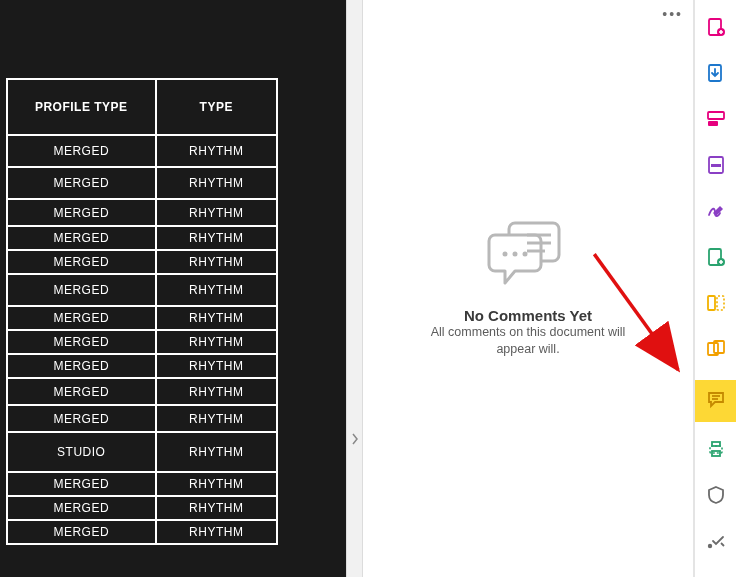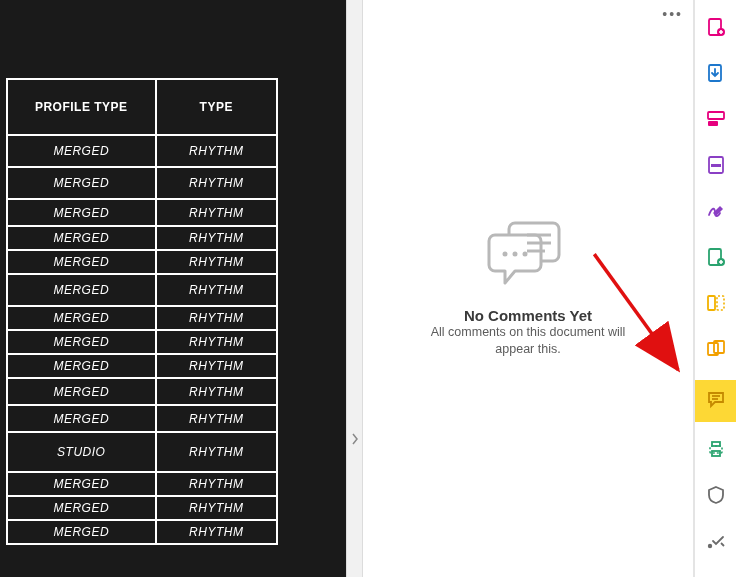--- a/index.html
+++ b/index.html
@@ -13,21 +13,21 @@
     background-image: radial-gradient(#2a2a2a 10%, transparent 10%);
     background-size: 6px 6px; opacity: 0.25;
   }
   .tbl { position: absolute; top: 78px; left: 6px; width: 272px; border-collapse: collapse; z-index: 2; }
   .tbl th, .tbl td {
     border: 2px solid #fff; color: #fff; text-align: center;
     font-family: Impact, "Arial Narrow Bold", sans-serif;
     letter-spacing: 0.5px; text-transform: uppercase;
   }
   .tbl th { font-size: 12px; padding: 20px 2px; }
-  .tbl td { font-size: 12px; font-style: italic; }
+  .tbl td { font-size: 12px; }
   .tbl .col1 { width: 55%; }
   .tbl .col2 { width: 45%; }
   .r-h32 td { height: 32px; }
   .r-h27 td { height: 27px; }
   .r-h24 td { height: 24px; }
   .r-h40 td { height: 40px; text-align: center; }
 
   
   .scroll-strip { width: 17px; height: 100%; background: #f1f1f1; border-left: 1px solid #dcdcdc; border-right: 1px solid #dcdcdc; position: relative; }
   .scroll-strip .expand { position: absolute; left: 3px; top: 430px; width: 10px; height: 18px; color: #797979; font-size: 10px; display: flex; align-items: center; justify-content: center; cursor: pointer; }
@@ -150,21 +150,21 @@
         </g>
         <g fill="#b8b8b8">
           <circle cx="20" cy="37" r="2.5"></circle>
             <circle cx="30" cy="37" r="2.5"></circle>
             <circle cx="40" cy="37" r="2.5"></circle>
         </g>
       </svg>
       <div class="empty-title">No Comments Yet</div>
       <div class="empty-sub">
         <span>All comments on this document will</span><br>
-        <span>appear this.</span>
+        <span>appear will.</span>
       </div>
     </div>
 
     <svg class="arrow-svg" viewBox="0 0 331 577">
       <defs>
         <marker id="ah" markerWidth="14" markerHeight="12" refX="13" refY="6" orient="auto">
           <polygon points="0,0 14,6 0,12" fill="#e01010"></polygon>
         </marker>
       </defs>
       <line x1="232" y1="254" x2="316" y2="370" stroke="#e01010" stroke-width="3.5" marker-end="url(#ah)"></line>

